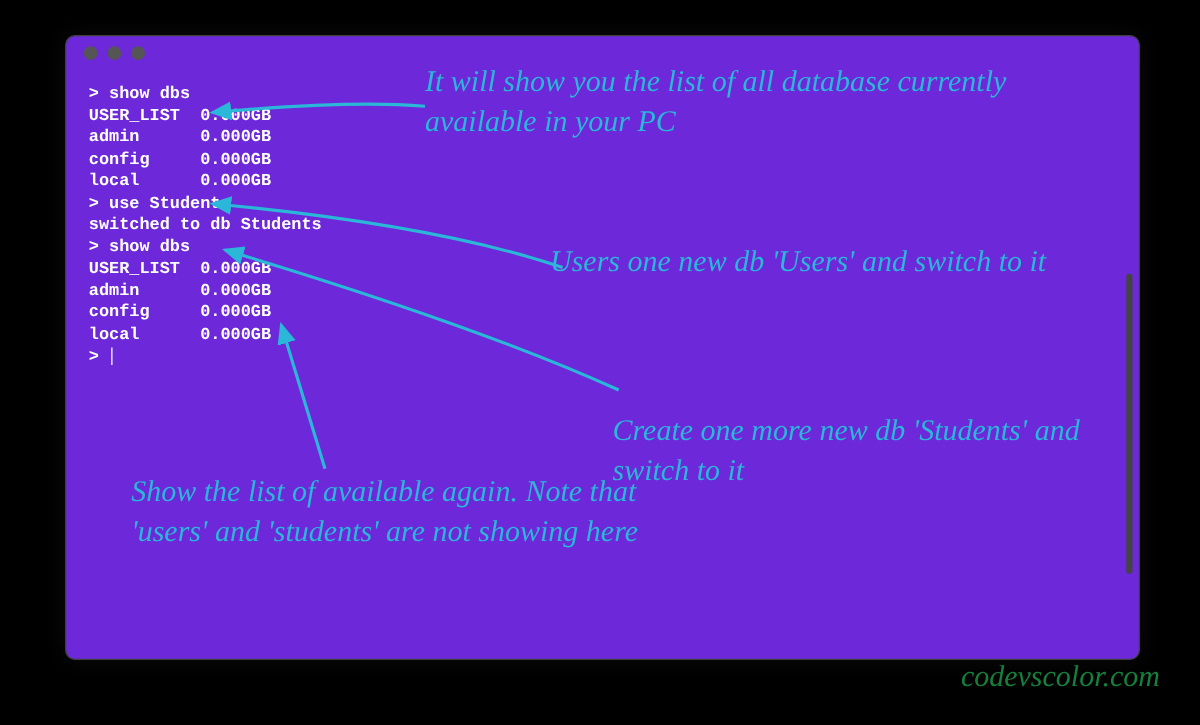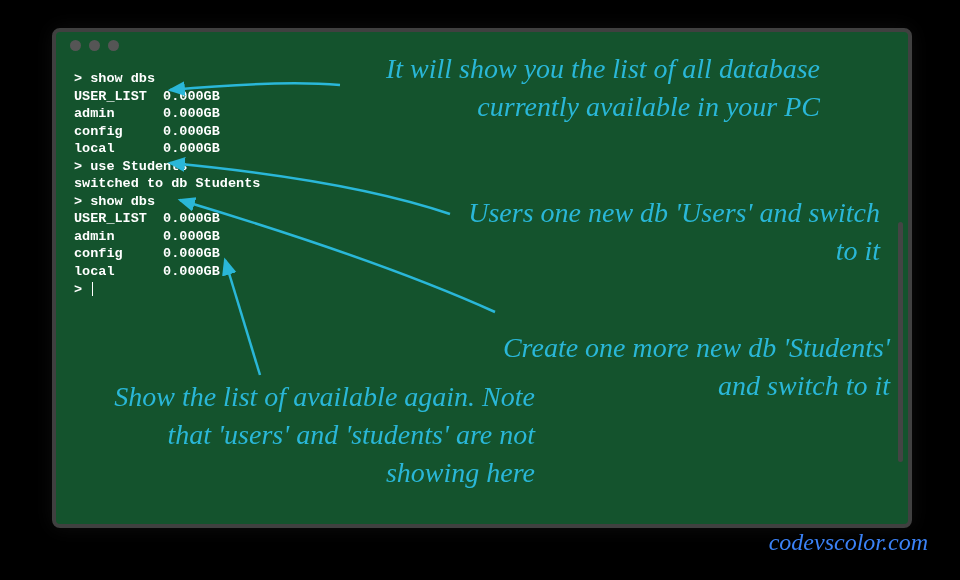--- a/index.html
+++ b/index.html
@@ -10,22 +10,22 @@
       font-family: 'Courier New', monospace;
       overflow: hidden;
       position: relative;
     }
     .terminal-window {
       position: absolute;
       top: 28px;
       left: 52px;
       width: 860px;
       height: 500px;
-      background: #14532d;
-      border: 4px solid #404040;
+      background: #6d28d9;
+      border: 1px solid #404040;
       border-radius: 8px;
       box-shadow: 0 0 20px rgba(255,255,255,0.05);
     }
     .titlebar {
       height: 26px;
       display: flex;
       align-items: center;
       padding-left: 14px;
       gap: 8px;
     }
@@ -52,34 +52,34 @@
       height: 14px;
       background: #fff;
       vertical-align: middle;
       margin-left: 2px;
     }
     .annotation {
       position: absolute;
       color: #2ab7d8;
       font-family: 'Brush Script MT', 'Segoe Script', cursive;
       font-style: italic;
-      font-size: 28px;
+      font-size: 24px;
       line-height: 1.35;
-      text-align: right;
+      text-align: left;
       font-weight: 400;
     }
     .annot-1 { top: 50px; left: 340px; width: 480px; }
     .annot-2 { top: 194px; left: 440px; width: 440px; }
     .annot-3 { top: 296px; left: 490px; width: 400px; margin-top: 33px; }
     .annot-4 { top: 378px; left: 105px; width: 430px; }
     .watermark {
       position: absolute;
       bottom: 24px;
       right: 32px;
-      color: #3b82f6;
+      color: #15803d;
       font-family: 'Brush Script MT', 'Segoe Script', cursive;
       font-style: italic;
       font-size: 24px;
     }
     .scrollbar {
       position: absolute;
       right: 5px;
       top: 190px;
       width: 5px;
       height: 240px;

